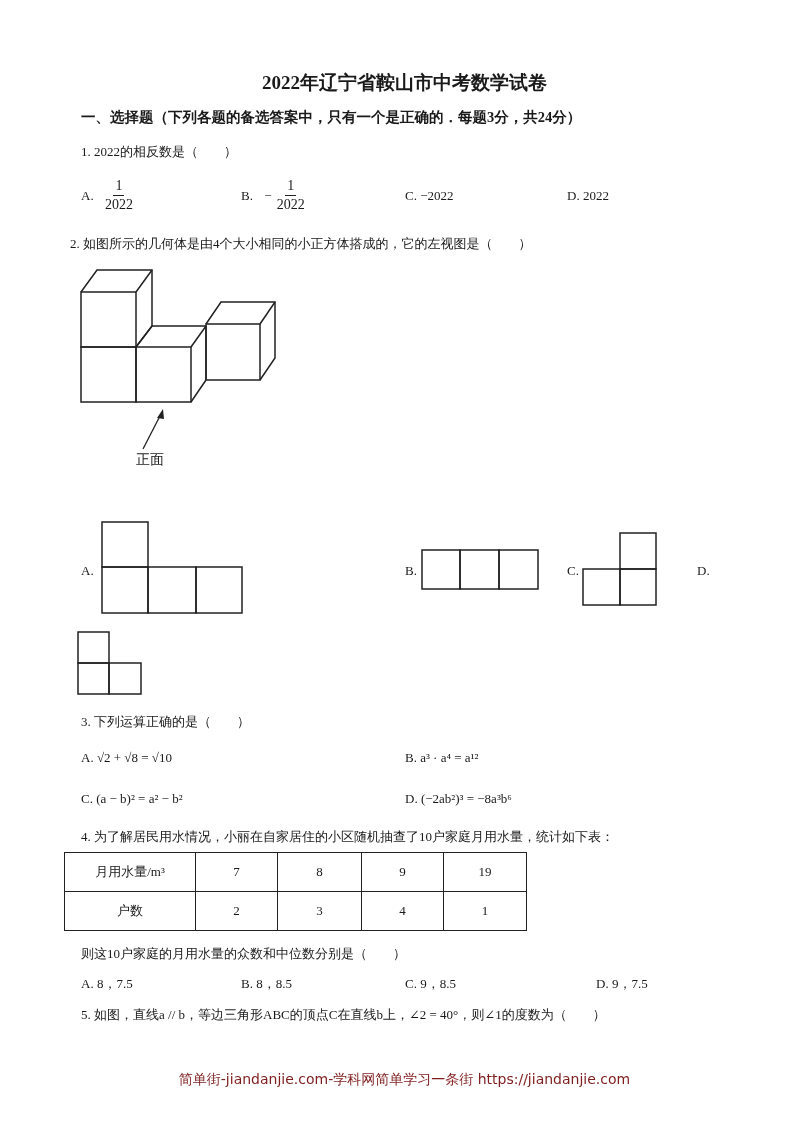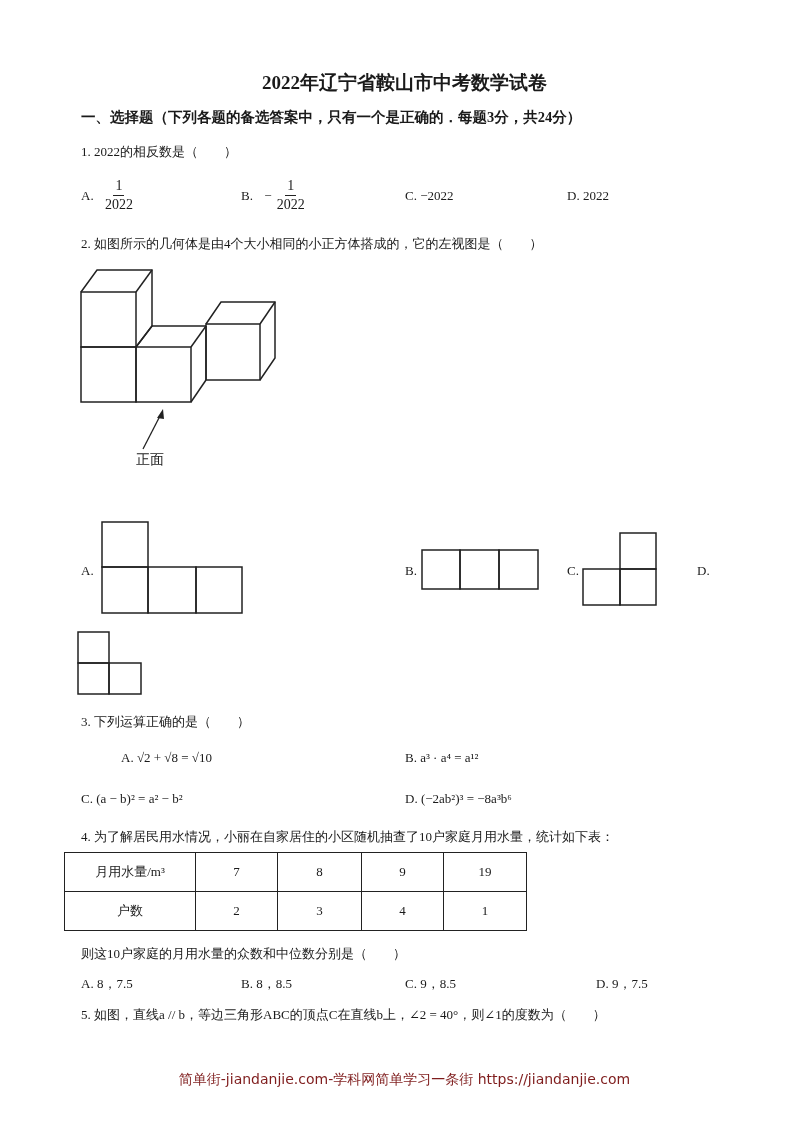--- a/index.html
+++ b/index.html
@@ -35,21 +35,21 @@
   <span style="vertical-align:middle">B.</span>
   <span style="vertical-align:middle;margin-left:8px">−</span>
   <span class="frac" style="margin-left:2px">
     <span class="num">1</span>
     <span>2022</span>
   </span>
 </div>
 <div class="abs opt" style="left:397px;top:188px;">C. −2022</div>
 <div class="abs opt" style="left:559px;top:188px;text-align:right;">D. 2022</div>
 
-<div class="abs q" style="left:73px;top:235px;">2. 如图所示的几何体是由4个大小相同的小正方体搭成的，它的左视图是（　　）</div>
+<div class="abs q" style="left:62px;top:235px;">2. 如图所示的几何体是由4个大小相同的小正方体搭成的，它的左视图是（　　）</div>
 
 <svg width="793" height="1122" viewBox="0 0 793 1122">
   <g fill="none" stroke="#222" stroke-width="1.5">
 
     <rect x="81" y="292" width="55" height="55"></rect>
     <polyline points="81,292 97,270 152,270 152,326 136,347"></polyline>
     <line x1="136" y1="292" x2="152" y2="270"></line>
 
     <rect x="81" y="347" width="55" height="55"></rect>
     <rect x="136" y="347" width="55" height="55"></rect>
@@ -94,21 +94,21 @@
   </g>
 </svg>
 
 <div class="abs q" style="left:128px;top:451px;font-size:14px;font-family:Liberation Mono, monospace;">正面</div>
 <div class="abs opt" style="left:73px;top:563px;">A.</div>
 <div class="abs opt" style="left:397px;top:563px;">B.</div>
 <div class="abs opt" style="left:559px;top:563px;">C.</div>
 <div class="abs opt" style="left:689px;top:563px;">D.</div>
 
 <div class="abs q" style="left:73px;top:713px;">3. 下列运算正确的是（　　）</div>
-<div class="abs opt" style="left:73px;top:750px;margin-left:40px;">A.  √2 + √8 = √10</div>
+<div class="abs opt" style="left:73px;top:750px;">A.  √2 + √8 = √10</div>
 <div class="abs opt" style="left:397px;top:750px;">B.  a³ · a⁴ = a¹²</div>
 <div class="abs opt" style="left:73px;top:791px;">C.  (a − b)² = a² − b²</div>
 <div class="abs opt" style="left:397px;top:791px;">D.  (−2ab²)³ = −8a³b⁶</div>
 
 <div class="abs q" style="left:73px;top:828px;">4. 为了解居民用水情况，小丽在自家居住的小区随机抽查了10户家庭月用水量，统计如下表：</div>
 <table class="tbl">
   <tbody>
       <tr>
     <td style="width:130px">月用水量/m³</td>
     <td style="width:81px">7</td>

